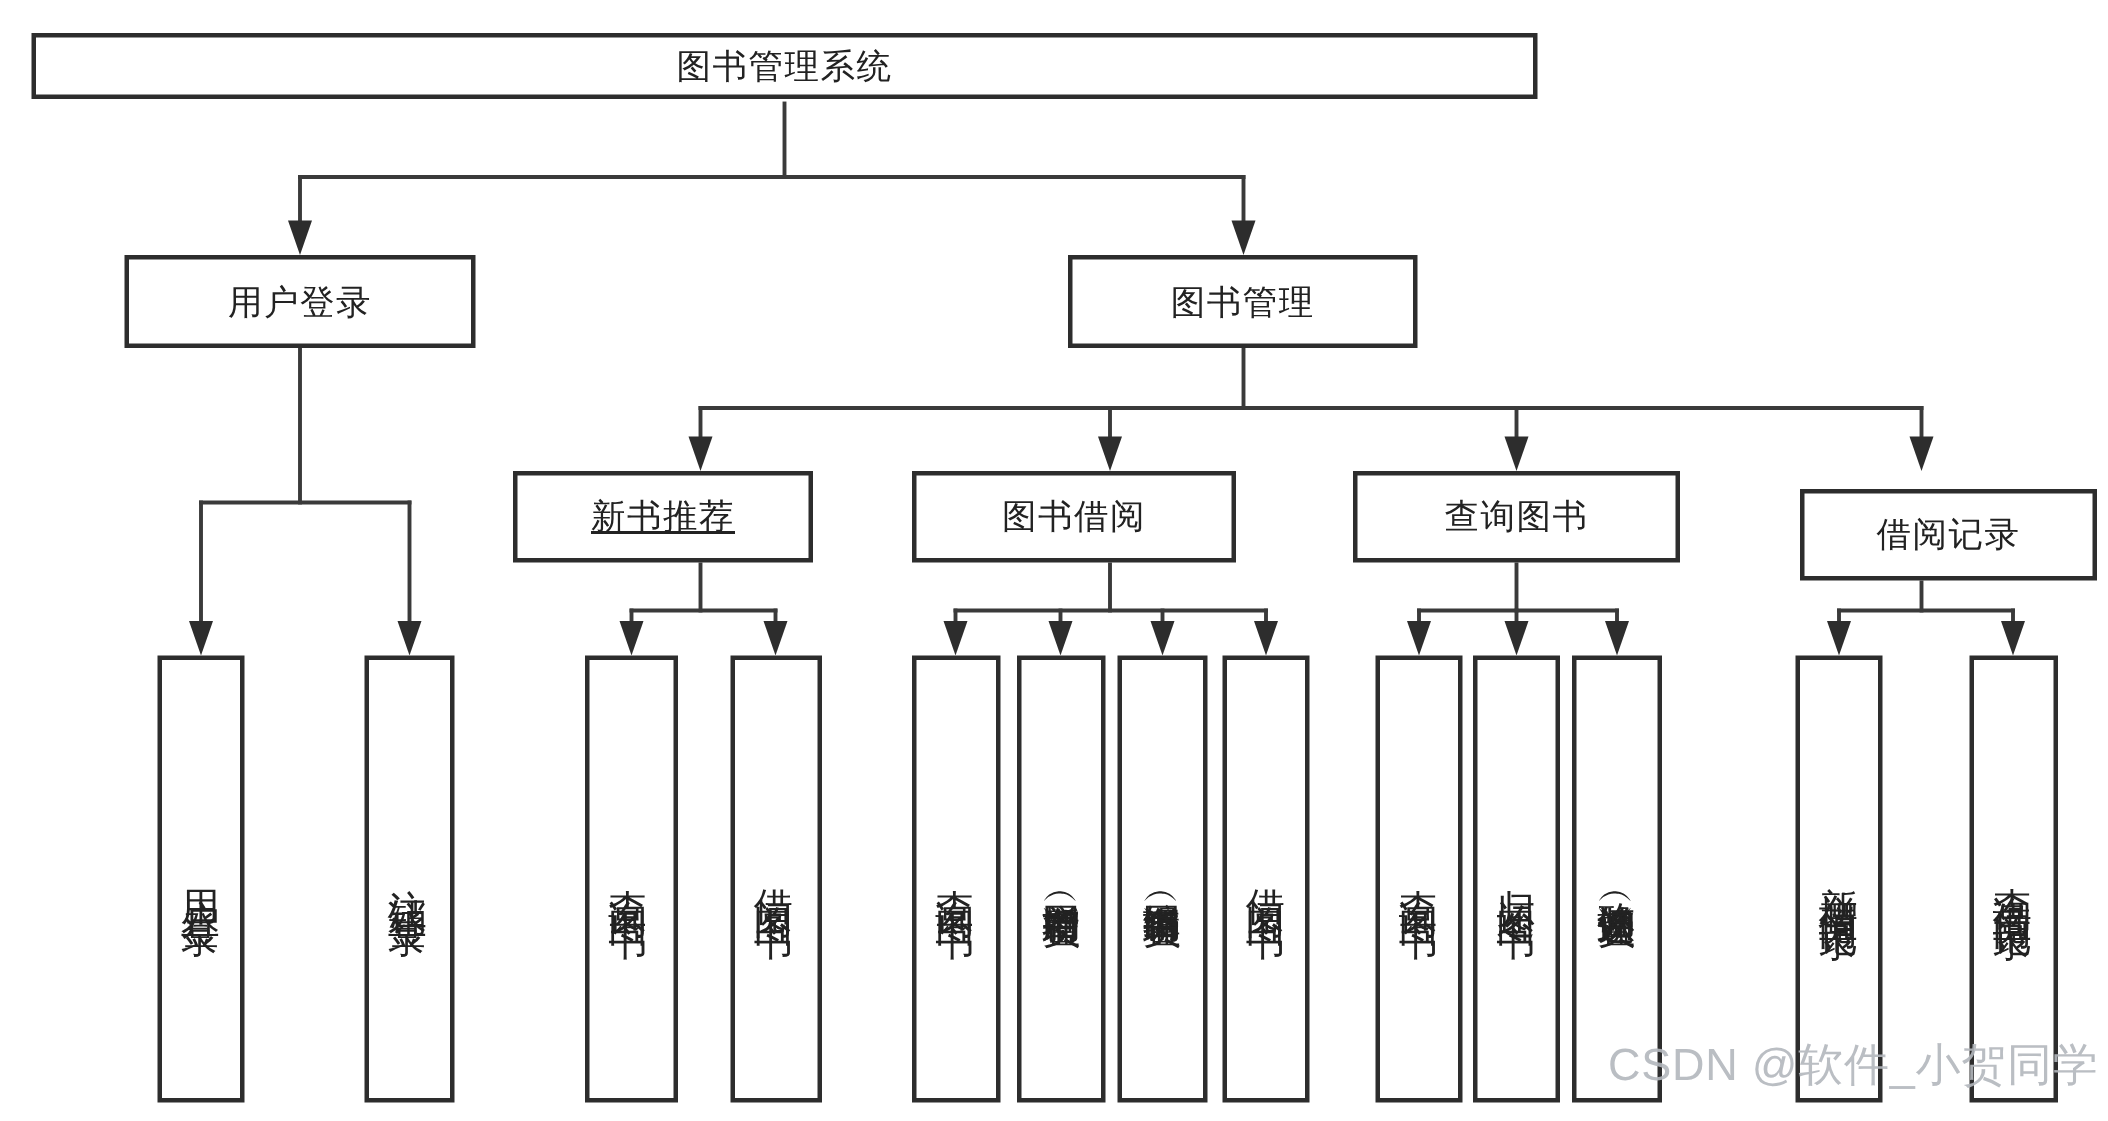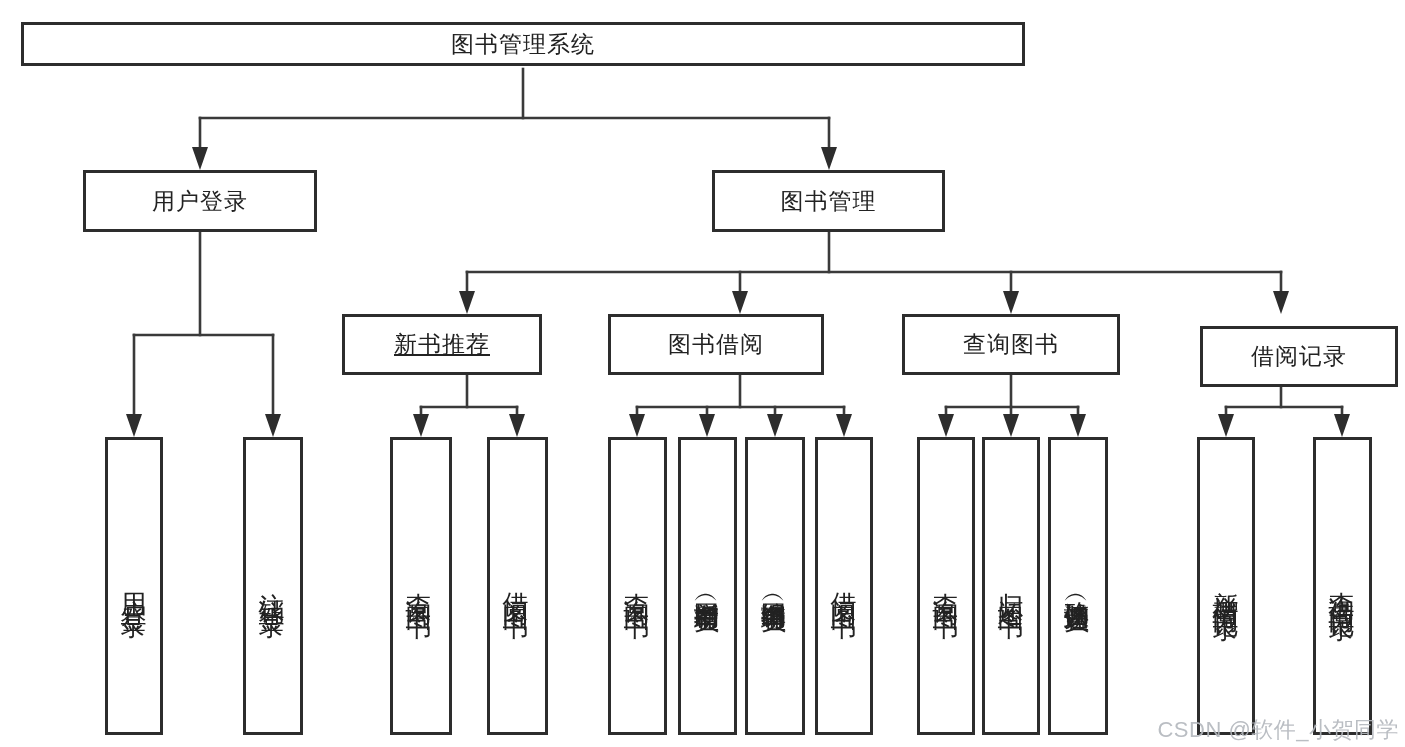--- a/index.html
+++ b/index.html
@@ -16,22 +16,22 @@
   }
   .leaf{
     position:absolute;top:437px;height:298px;border:3px solid #2d2d2d;
     background:#ffffff;color:#222222;font-size:26px;box-sizing:border-box;
     writing-mode:vertical-lr;text-orientation:mixed;text-align:center;
     line-height:52px;letter-spacing:7px;
   }
   .leaf.sp6{letter-spacing:5px;}
   .leaf.sp9{letter-spacing:1px;font-size:25px;}
   .watermark{
-    position:absolute;right:6px;bottom:2px;color:#b3b7bd;opacity:.9;
-    font-size:22px;letter-spacing:.5px;white-space:nowrap;
+    position:absolute;right:6px;bottom:16px;color:#b3b7bd;opacity:.9;
+    font-size:30px;letter-spacing:.5px;white-space:nowrap;
   }
 </style>
 </head>
 <body>
 
 <div id="canvas">
 
   <svg id="wires" viewBox="0 0 1405 747" xmlns="http://www.w3.org/2000/svg">
       <line x1="523" y1="69" x2="523" y2="118" stroke="#3a3a3a" stroke-width="2.6" stroke-linecap="square"></line>
       <line x1="200" y1="118" x2="829" y2="118" stroke="#3a3a3a" stroke-width="2.6" stroke-linecap="square"></line>

